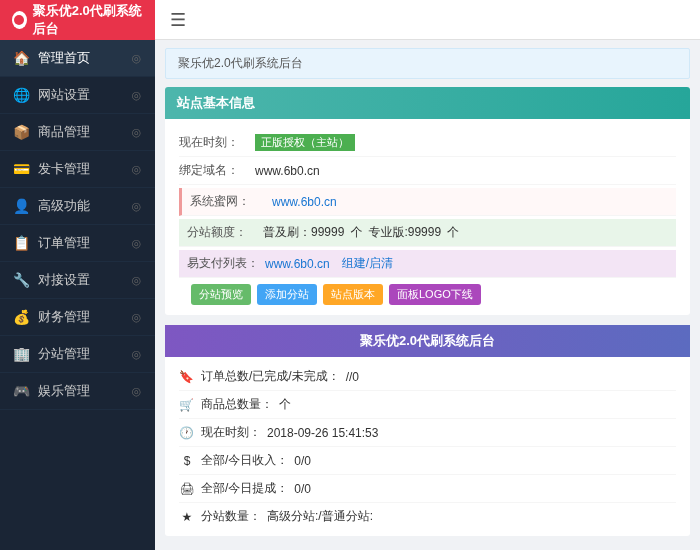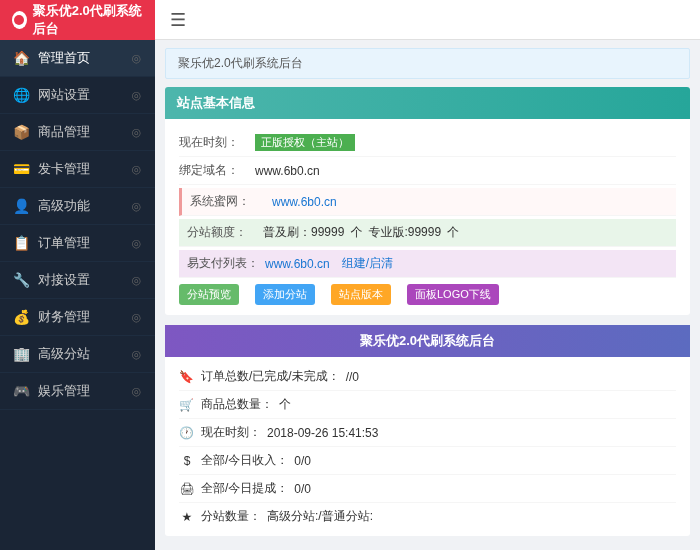--- a/index.html
+++ b/index.html
@@ -32,21 +32,21 @@
     .card-body { padding: 10px 14px; }
     .info-row { padding: 5px 0; font-size: 12px; color: #333; border-bottom: 1px solid #f5f5f5; display: flex; align-items: center; gap: 6px; }
     .info-row:last-child { border-bottom: none; }
     .info-label { color: #555; min-width: 70px; }
     .badge-green { background: #4caf50; color: white; padding: 1px 6px; border-radius: 0; font-size: 11px; }
     .link-blue { color: #1976d2; text-decoration: none; }
     .system-url-row { background: #fff8f8; border-left: 3px solid #ef9a9a; padding: 5px 8px; margin: 3px 0; gap: 12px; }
     .branch-row { background: #e8f5e9; padding: 5px 8px; margin: 3px 0; }
     .easy-row { background: #f3e5f5; padding: 5px 8px; margin: 3px 0; }
 
-    .btn-row { display: flex; gap: 16px; flex-wrap: wrap; margin-top: 6px; }
+    .btn-row { display: flex; gap: 6px; flex-wrap: wrap; margin-top: 6px; margin-left: 12px; }
     .btn-sm { padding: 3px 8px; font-size: 11px; border: none; border-radius: 3px; cursor: pointer; color: white; }
     .btn-green { background: #66bb6a; }
     .btn-blue { background: #42a5f5; }
     .btn-orange { background: #ffa726; }
     .btn-purple { background: #ab47bc; }
 
     
     .stats-card { background: white; border-radius: 3px; margin-bottom: 10px; }
     .stats-header { background: linear-gradient(90deg, #7e57c2, #5c6bc0); color: white; padding: 7px 12px; font-size: 13px; font-weight: bold; text-align: center; }
     .stats-body { padding: 6px 14px; }
@@ -119,21 +119,21 @@
   <div class="sidebar-item">
     <div class="sidebar-item-left">
       <span class="sidebar-item-icon">💰</span>
       <span class="sidebar-item-label">财务管理</span>
     </div>
     <span class="sidebar-item-arrow">◎</span>
   </div>
   <div class="sidebar-item">
     <div class="sidebar-item-left">
       <span class="sidebar-item-icon">🏢</span>
-      <span class="sidebar-item-label">高级分站</span>
+      <span class="sidebar-item-label">分站管理</span>
     </div>
     <span class="sidebar-item-arrow">◎</span>
   </div>
   <div class="sidebar-item">
     <div class="sidebar-item-left">
       <span class="sidebar-item-icon">🎮</span>
       <span class="sidebar-item-label">娱乐管理</span>
     </div>
     <span class="sidebar-item-arrow">◎</span>
   </div>

